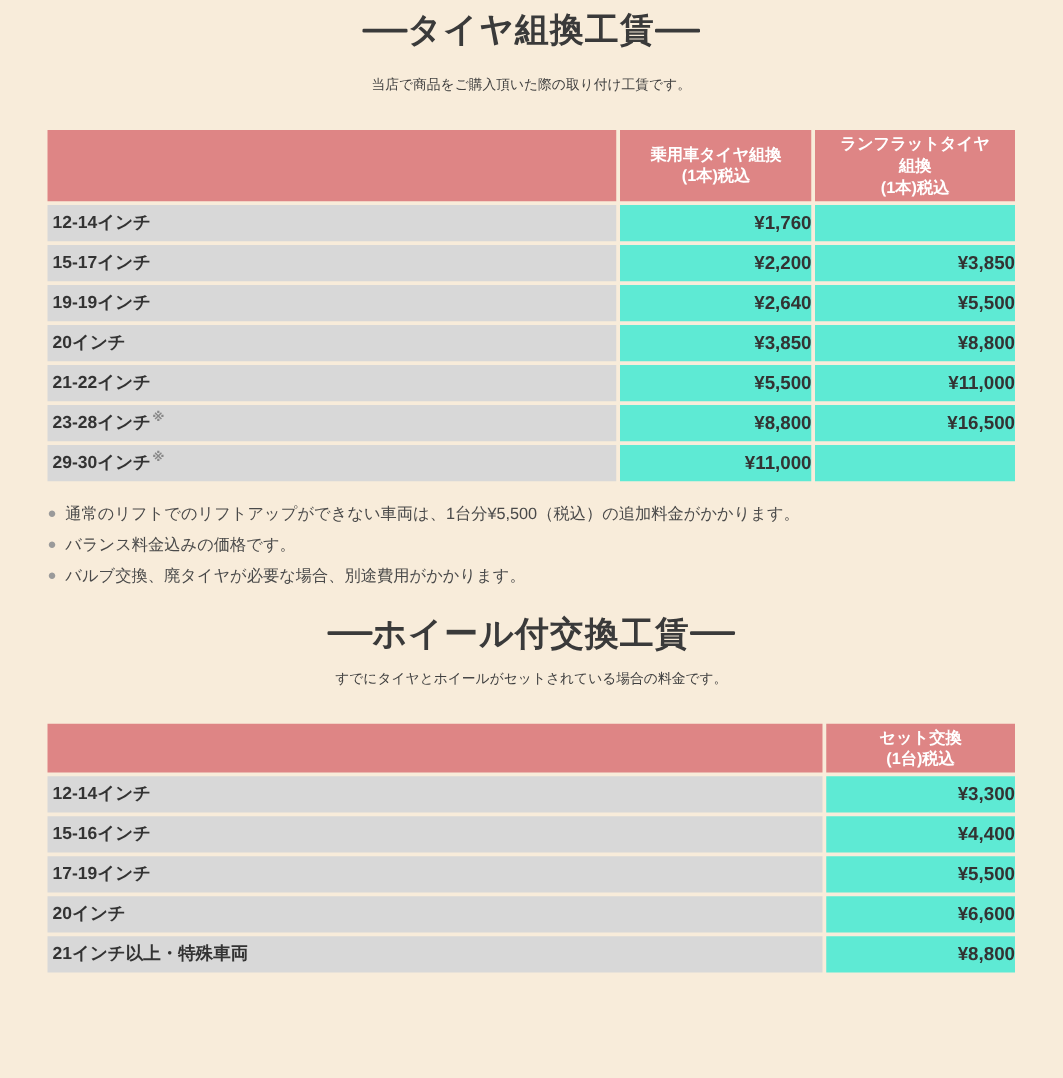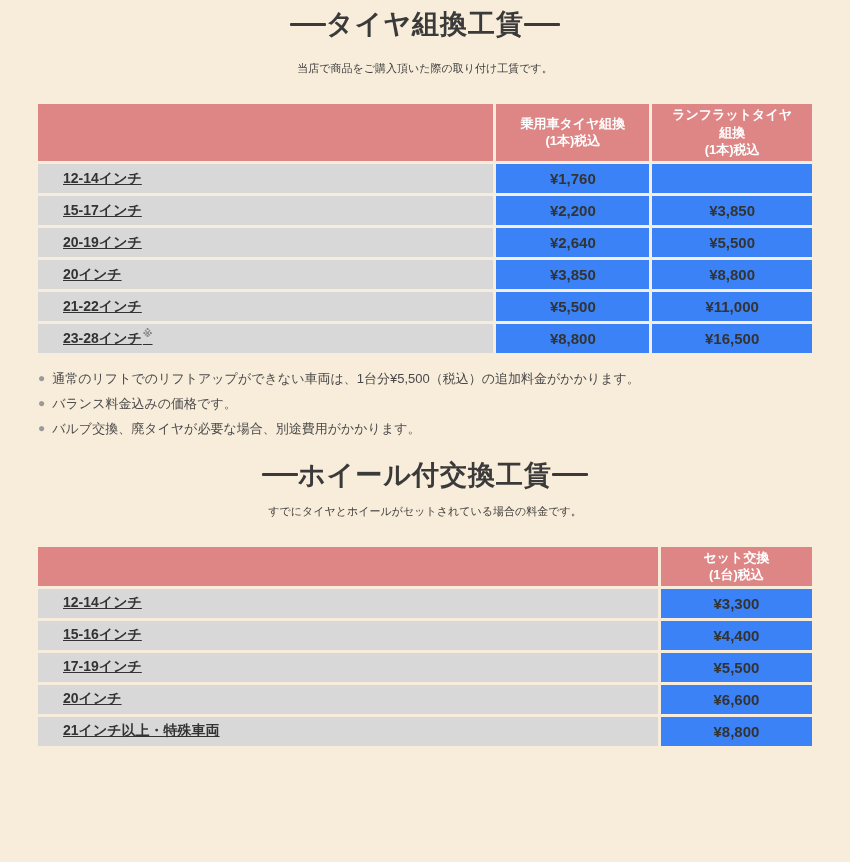--- a/index.html
+++ b/index.html
@@ -45,25 +45,25 @@
   th{
     background:var(--pink);color:#fff;
     font-size:13px;font-weight:bold;line-height:1.35;
     height:37px;text-align:center;padding:2px 16px;
   }
   th .th-line{display:block;}
   td{height:29px;padding:0;}
   td.label-cell{
     background:var(--gray);
     font-size:14px;font-weight:bold;text-align:left;
-    padding-left:25px;color:#333;text-decoration:underline;
+    padding-left:4px;color:#333;
   }
   td.price-cell{
-    background:#3b82f6;
-    font-size:15px;font-weight:bold;text-align:center;color:#333;
+    background:#5eead4;
+    font-size:15px;font-weight:bold;text-align:right;color:#333;
   }
   .cell-sup{
     font-size:10px;color:#888;vertical-align:super;
     font-weight:bold;margin-left:1px;
   }
 
   
   .notes{margin:10px 0 0 38px;}
   .note{
     font-size:13px;line-height:24px;color:#4a4a4a;margin:0;
@@ -119,38 +119,43 @@
         <td class="label-cell"><span>12-14インチ</span><span class="cell-sup"></span></td>
         <td class="price-cell">¥1,760</td>
         <td class="price-cell"></td>
       </tr>
       <tr>
         <td class="label-cell"><span>15-17インチ</span><span class="cell-sup"></span></td>
         <td class="price-cell">¥2,200</td>
         <td class="price-cell">¥3,850</td>
       </tr>
       <tr>
-        <td class="label-cell"><span>20-19インチ</span><span class="cell-sup"></span></td>
+        <td class="label-cell"><span>19-19インチ</span><span class="cell-sup"></span></td>
         <td class="price-cell">¥2,640</td>
         <td class="price-cell">¥5,500</td>
       </tr>
       <tr>
         <td class="label-cell"><span>20インチ</span><span class="cell-sup"></span></td>
         <td class="price-cell">¥3,850</td>
         <td class="price-cell">¥8,800</td>
       </tr>
       <tr>
         <td class="label-cell"><span>21-22インチ</span><span class="cell-sup"></span></td>
         <td class="price-cell">¥5,500</td>
         <td class="price-cell">¥11,000</td>
       </tr>
       <tr>
         <td class="label-cell"><span>23-28インチ</span><span class="cell-sup">※</span></td>
         <td class="price-cell">¥8,800</td>
         <td class="price-cell">¥16,500</td>
+      </tr>
+      <tr>
+        <td class="label-cell"><span>29-30インチ</span><span class="cell-sup">※</span></td>
+        <td class="price-cell">¥11,000</td>
+        <td class="price-cell"></td>
       </tr>
     </tbody>
       </table>
 
     <div class="notes">
       <p class="note"><span class="bullet">●</span><span>通常のリフトでのリフトアップができない車両は、1台分¥5,500（税込）の追加料金がかかります。</span></p>
       <p class="note"><span class="bullet">●</span><span>バランス料金込みの価格です。</span></p>
       <p class="note"><span class="bullet">●</span><span>バルブ交換、廃タイヤが必要な場合、別途費用がかかります。</span></p>
     </div>
   </div>

